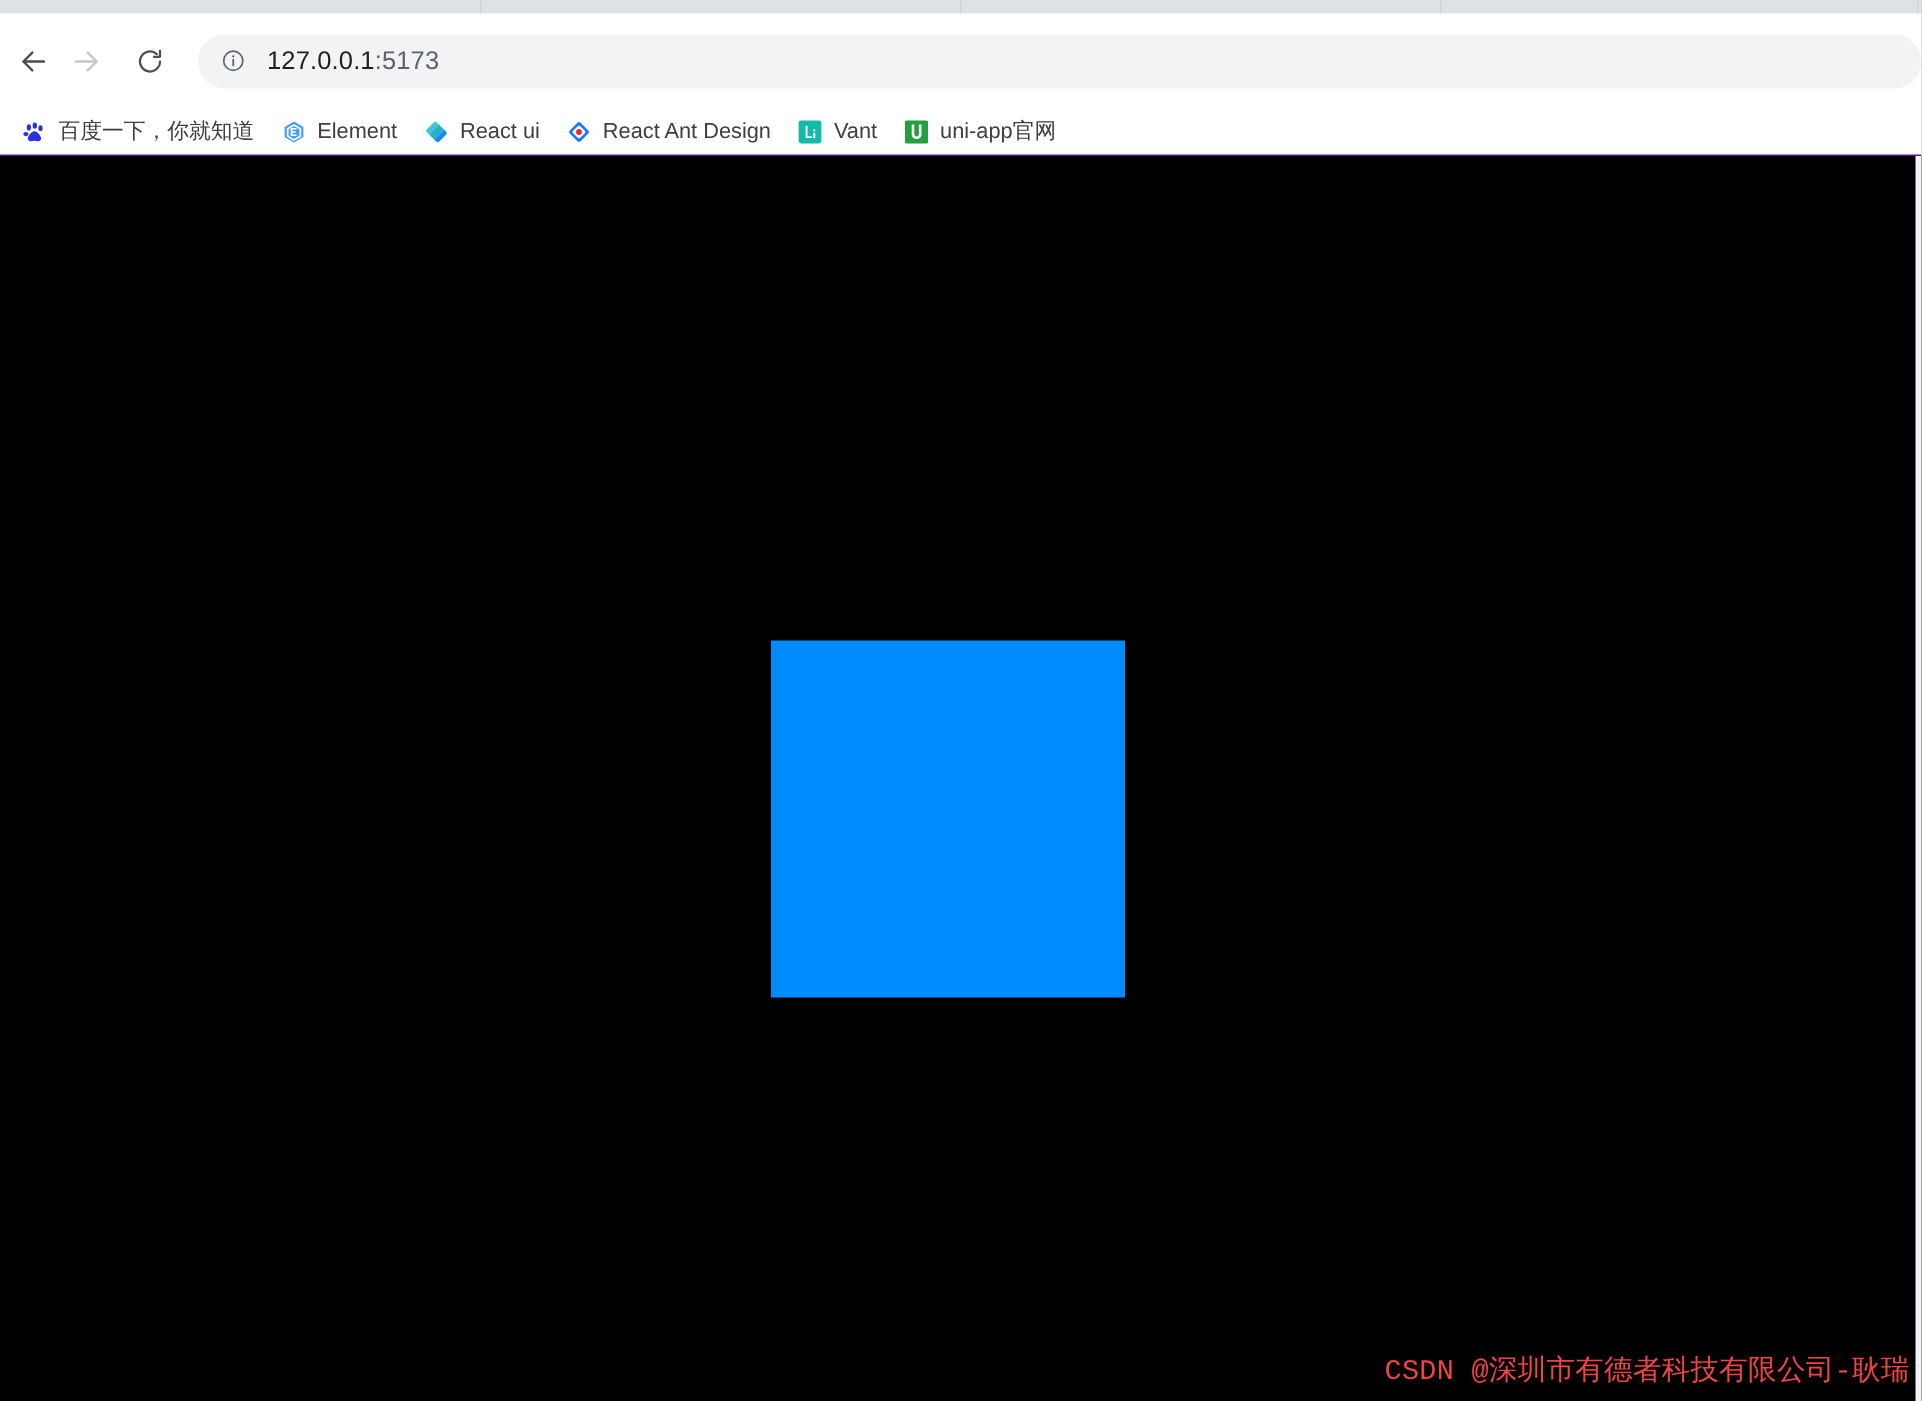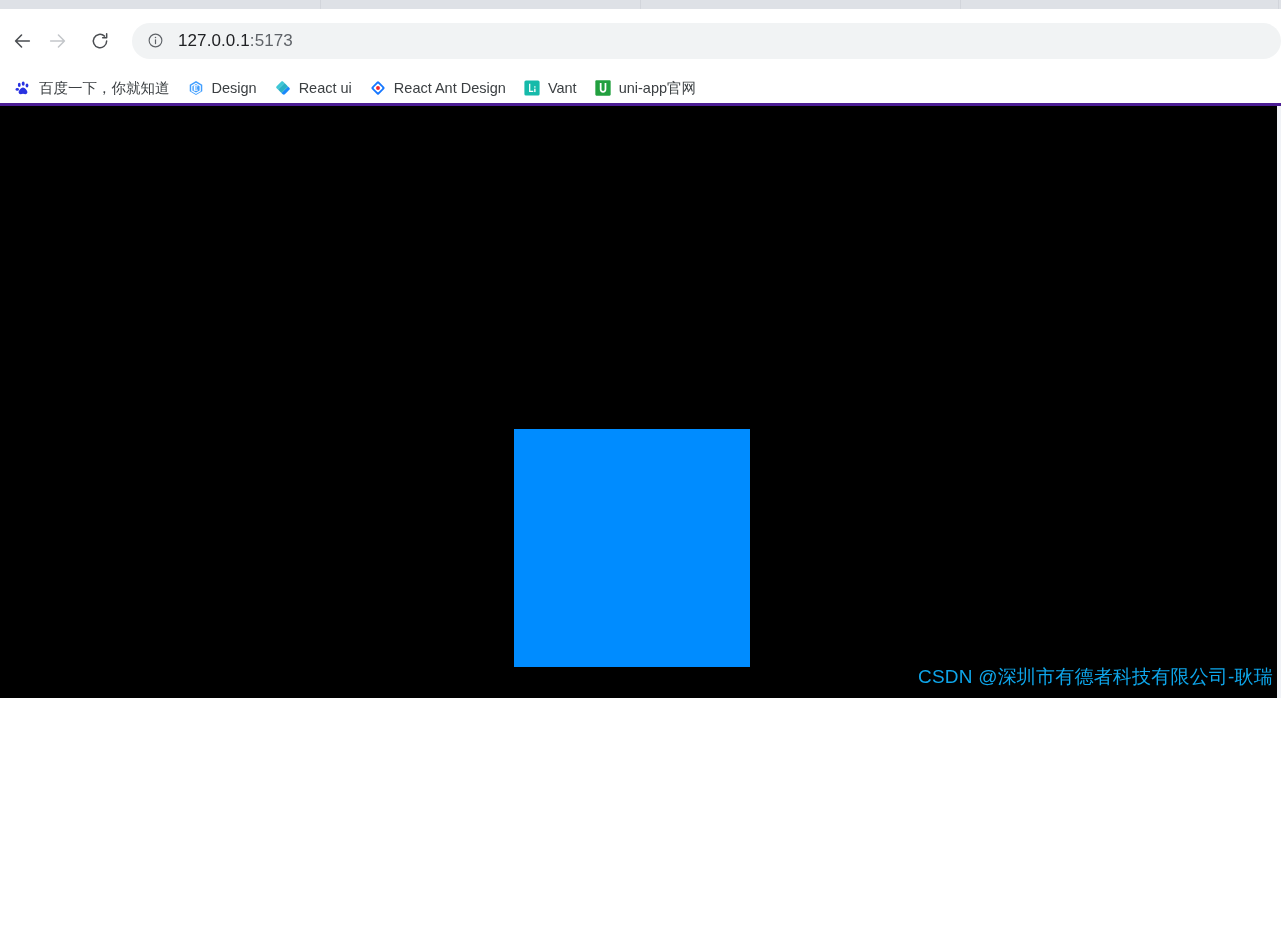--- a/index.html
+++ b/index.html
@@ -11,21 +11,21 @@
     width: 1281px;
     height: 934px;
     overflow: hidden;
     font-family: "Liberation Sans", sans-serif;
     -webkit-font-smoothing: antialiased;
   }
 
   
   .browser {
     width: 1281px;
-    height: 698px;
+    height: 934px;
     position: relative;
     display: flex;
     flex-direction: column;
     background: #ffffff;
   }
 
   .tabstrip {
     height: 9px;
     background: #dee1e6;
     position: relative;
@@ -90,21 +90,21 @@
   .url .port { color: #5f6368; }
 
   
   .bookmarks {
     height: 31px;
     background: #ffffff;
     display: flex;
     align-items: center;
     padding-left: 7px;
     flex: 0 0 auto;
-    border-bottom: 3px solid #4c1d95;
+    border-bottom: 1px solid #4c1d95;
   }
   .bm {
     display: flex;
     align-items: center;
     height: 26px;
     padding: 0 8px;
     border-radius: 4px;
     margin-right: 2px;
     white-space: nowrap;
   }
@@ -145,23 +145,23 @@
     top: 323px;
     width: 236px;
     height: 238px;
     background: #008cff;
   }
   .watermark {
     position: absolute;
     right: 8px;
     bottom: 8px;
     font-size: 19px;
-    color: #0ea5e9;
+    color: #ef4444;
     letter-spacing: .2px;
-    font-family: Liberation Sans, sans-serif;
+    font-family: Liberation Mono, monospace;
     white-space: nowrap;
   }
 </style>
 </head>
 <body>
 
 <div class="browser">
 
   <div class="tabstrip">
     <div class="tab-seam" style="left:320px"></div>
@@ -226,21 +226,21 @@
 
     <div class="bm">
       <span class="bm-ico">
         <svg width="16" height="16" viewBox="0 0 24 24">
           <path d="M12 1.6 21.4 7v10L12 22.4 2.6 17V7L12 1.6z" fill="#409eff"></path>
           <path d="M12 4.1 19.2 8.3v8.4L12 20.9 4.8 16.7V8.3L12 4.1z" fill="#fff"></path>
           <path d="M12 6.1 17.4 9.3v6.4L12 18.9 6.6 15.7V9.3L12 6.1z" fill="#409eff"></path>
           <path d="M14.6 9.6h-4.1v1.7h3.2v1.5h-3.2v1.6h4.1v1.6H8.7V8h5.9v1.6z" fill="#fff"></path>
         </svg>
       </span>
-      <span class="bm-label">Design</span>
+      <span class="bm-label">Element</span>
     </div>
 
     <div class="bm">
       <span class="bm-ico">
         <svg width="16" height="16" viewBox="0 0 24 24">
           <path d="M2.5 9.2 9.2 2.5c.9-.9 2.3-.9 3.2 0l2 2-9.9 9.9-2-2c-.9-.9-.9-2.3 0-3.2z" fill="#3ec7d6"></path>
           <path d="M21.5 14.8 14.8 21.5c-.9.9-2.3.9-3.2 0l-2-2 9.9-9.9 2 2c.9.9.9 2.3 0 3.2z" fill="#1989fa"></path>
           <path d="M14.4 4.5 19.5 9.6 9.6 19.5 4.5 14.4z" fill="#2ab0c6"></path>
         </svg>
       </span>

